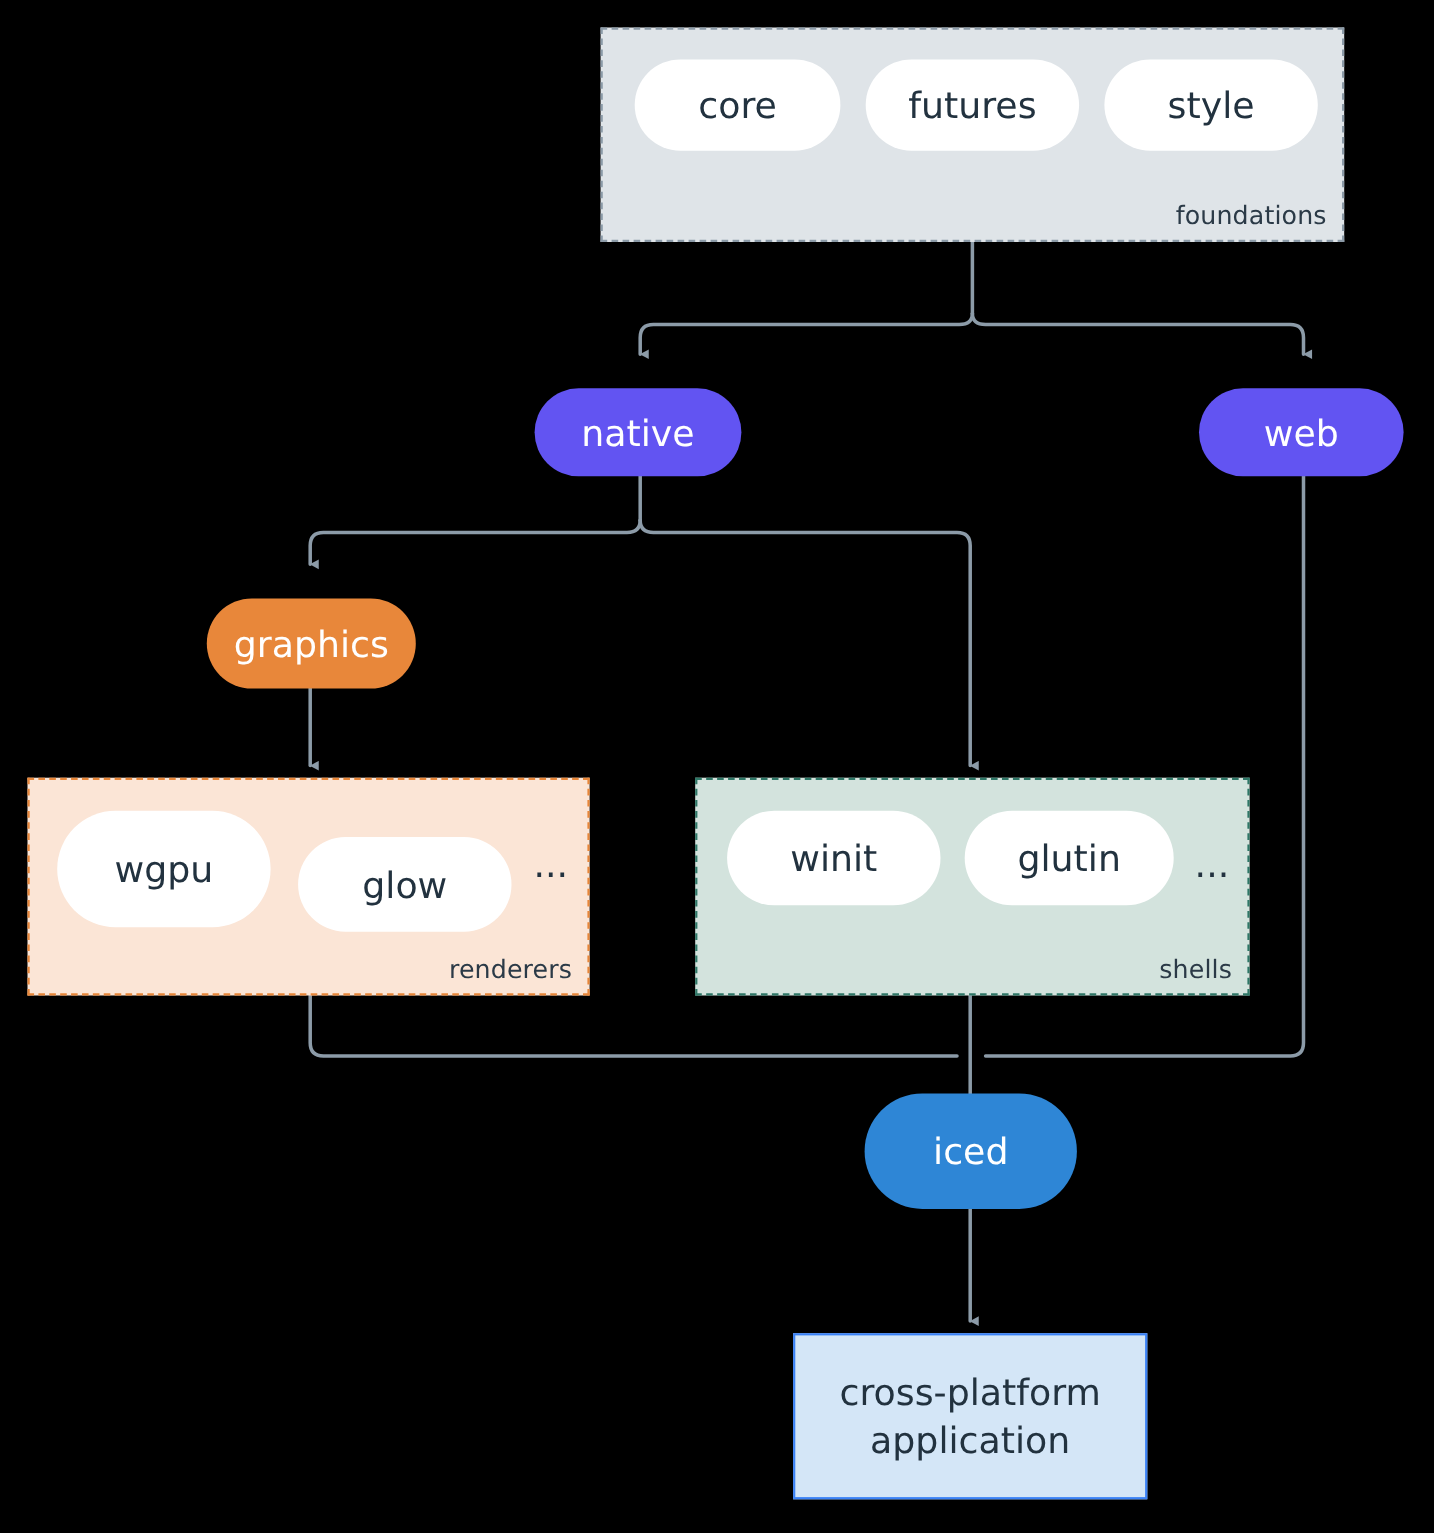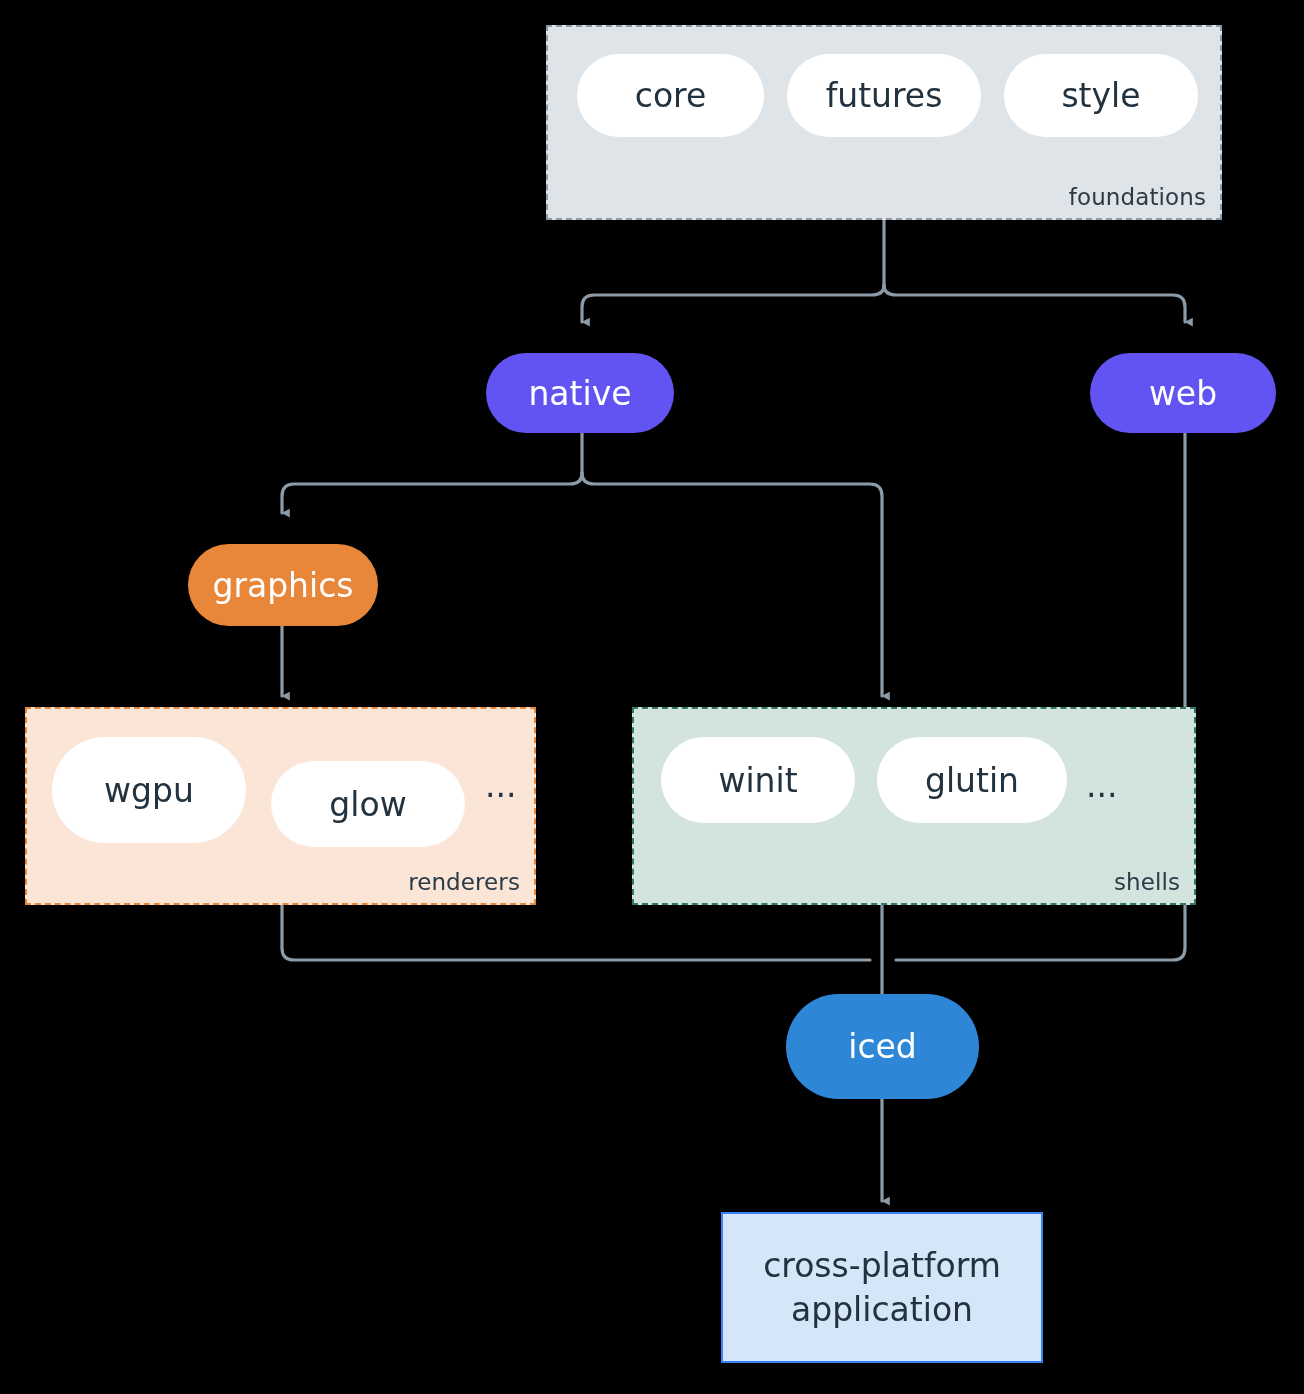--- a/index.html
+++ b/index.html
@@ -45,21 +45,21 @@
     border: 2px dashed #8C9BA8;
   }
   #group-renderers {
     left: 25px; top: 707px;
     width: 511px; height: 198px;
     background: #FBE5D6;
     border: 2px dashed #E8873A;
   }
   #group-shells {
     left: 632px; top: 707px;
-    width: 564px; height: 198px;
+    width: 504px; height: 198px;
     background: #D3E3DD;
     border: 2px dashed #2F7767;
   }
 
   
   .pill-white {
     position: absolute;
     background: #FFFFFF;
     border-radius: 999px;
     display: flex;

